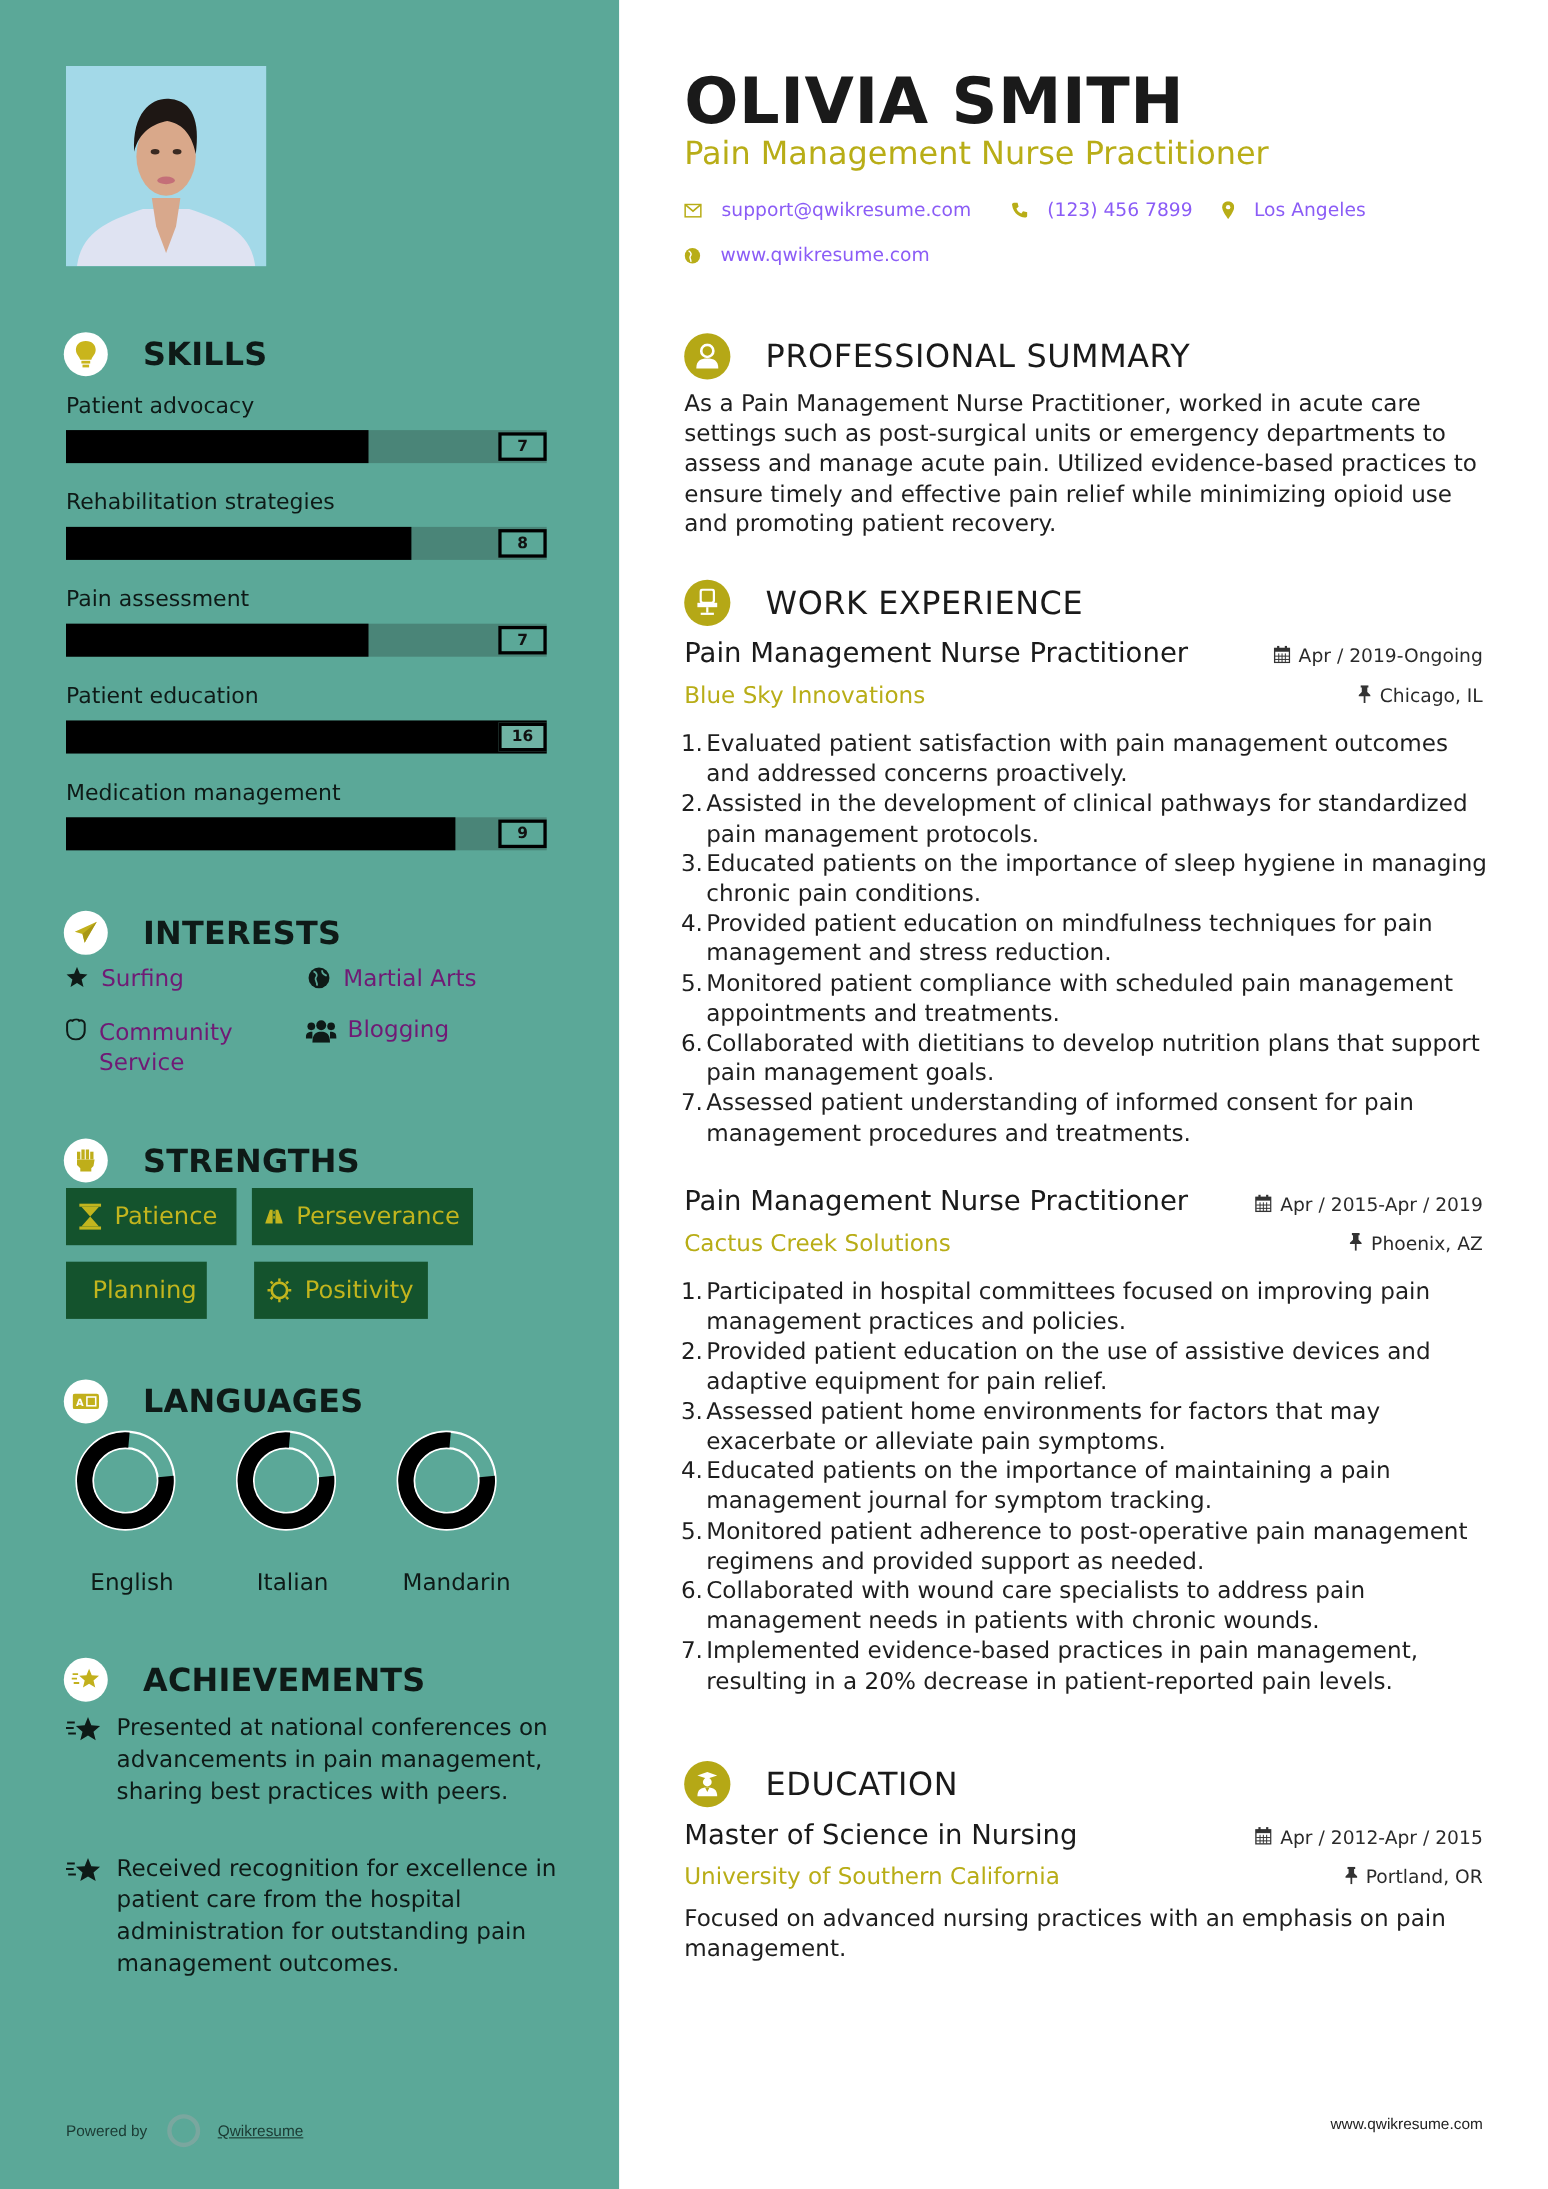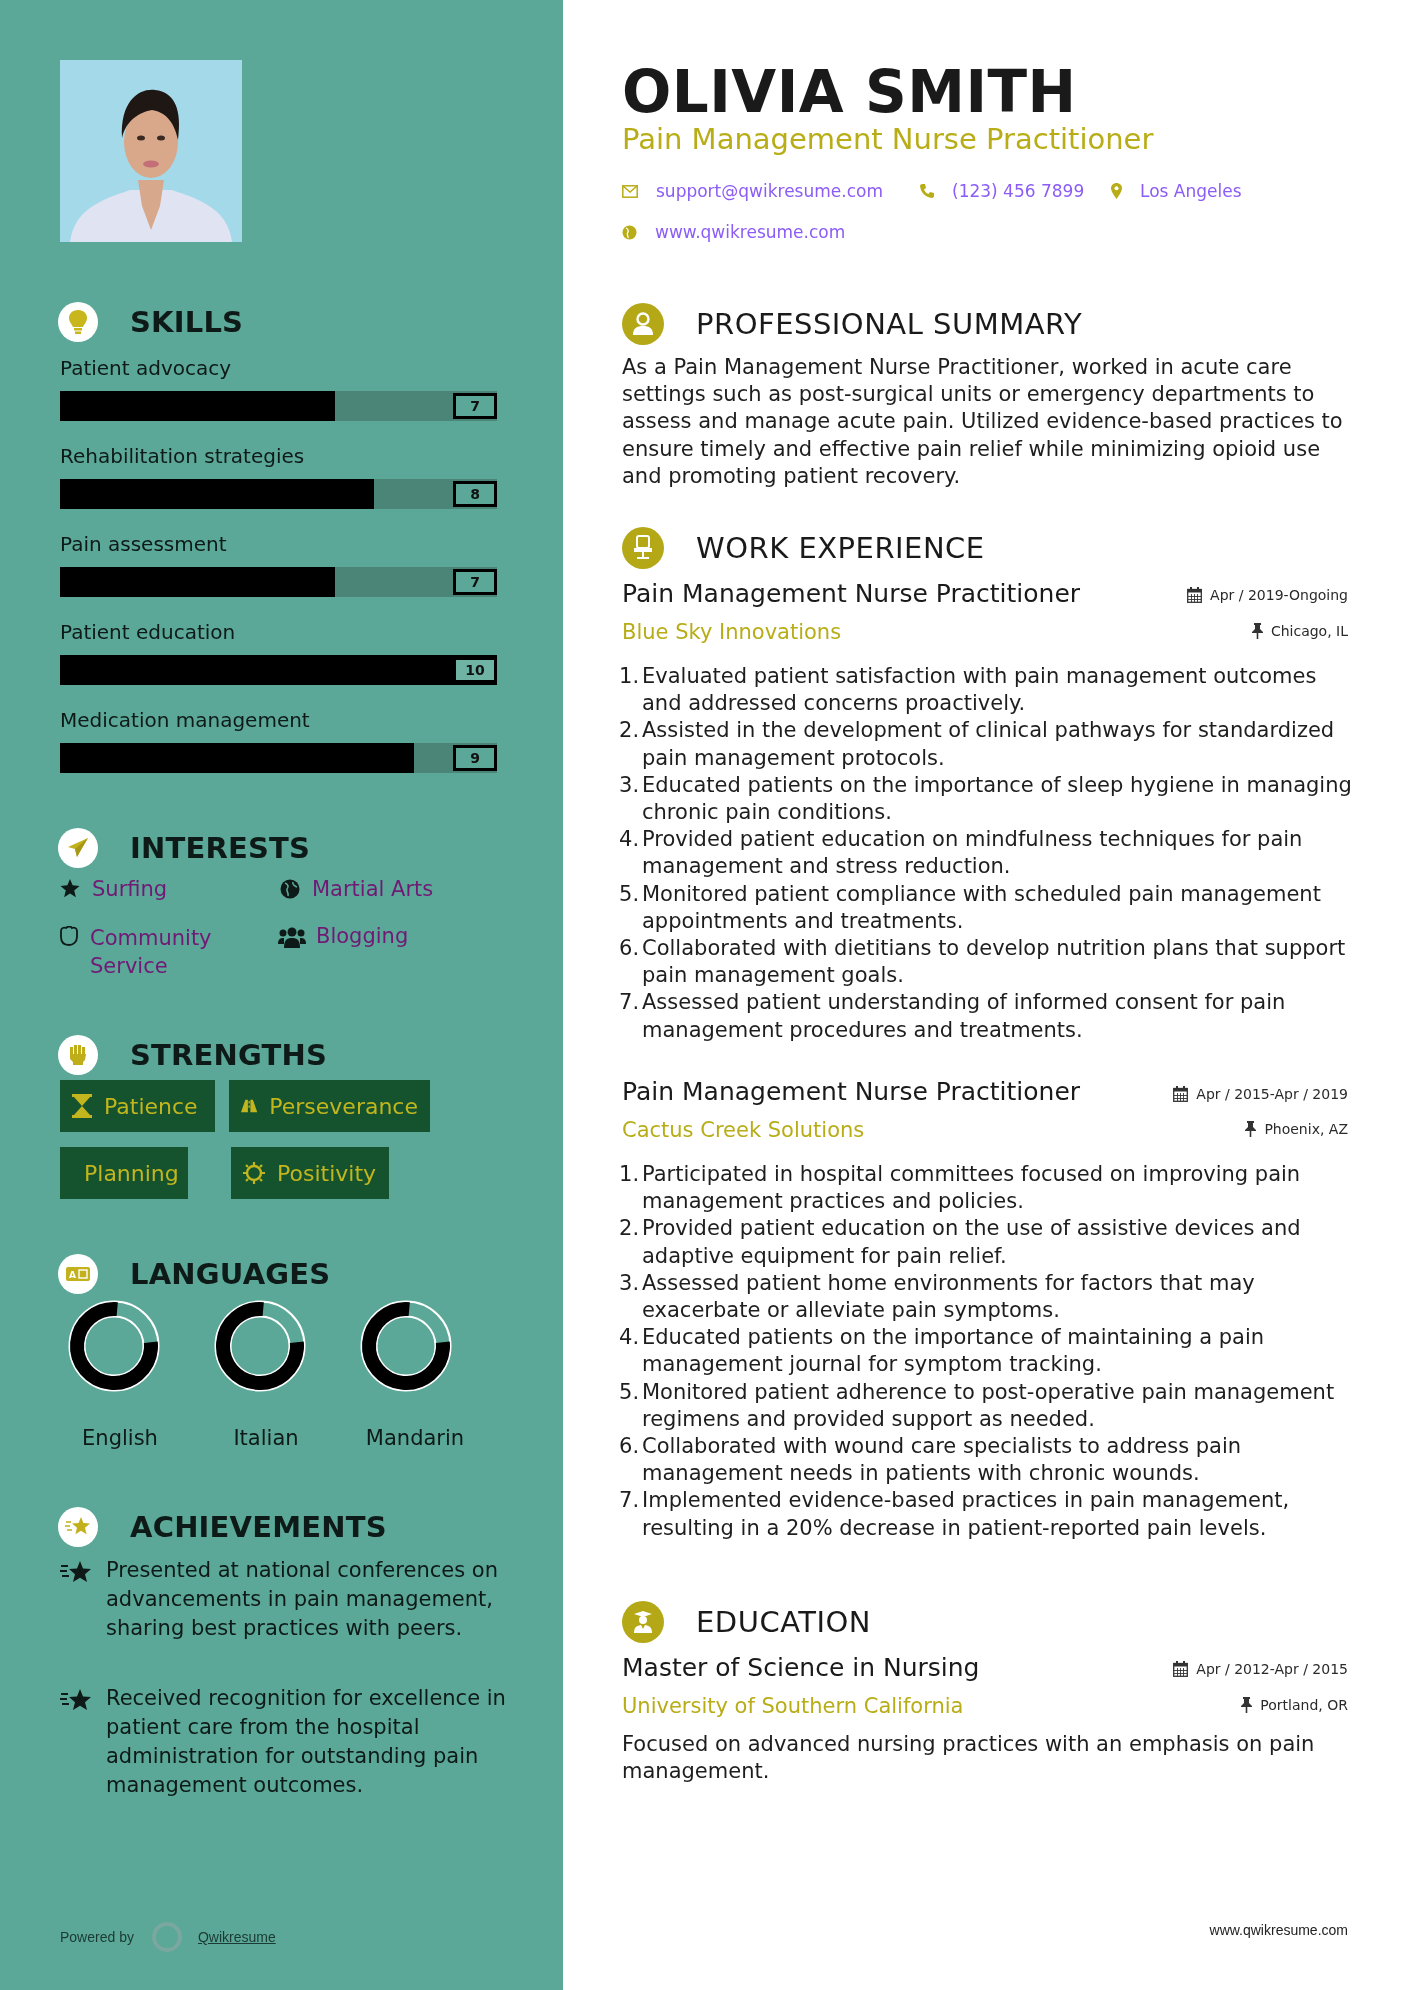--- a/index.html
+++ b/index.html
@@ -41,21 +41,21 @@
   .contact { font-size: 17px; color: #8b5cf6; display: flex; align-items: center; }
   .contact .ico { margin-right: 18px; display: inline-flex; }
 
   .m-head { left: 59px; }
   .m-head .sec-icon { background: #b5a816; width: 42px; height: 42px; }
   .m-head .sec-title { color: #1a1a1a; font-size: 29px; font-weight: normal; letter-spacing: 0.5px; }
 
   .para { left: 59px; width: 730px; font-size: 21px; line-height: 27.2px; color: #1e1e1e; }
   .role { left: 59px; font-size: 25px; color: #1a1a1a; }
   .company { left: 59px; font-size: 21px; color: #b8ad17; }
-  .meta { right: 59px; font-size: 14px; color: #2a2a2a; display: flex; align-items: center; }
+  .meta { right: 59px; font-size: 17px; color: #2a2a2a; display: flex; }
   .meta svg { margin-right: 8px; }
   ol.bullets { left: 59px; width: 740px; font-size: 21px; line-height: 27.2px; color: #1e1e1e; padding-left: 20px; list-style: none; counter-reset: n; }
   ol.bullets li { counter-increment: n; position: relative; padding-left: 0; }
   ol.bullets li::before { content: counter(n) "."; position: absolute; left: -23px; }
 </style>
 </head>
 <body>
 
 <div class="sidebar">
 
@@ -97,21 +97,21 @@
 
   <div class="abs skill-label" style="top:532px;">Pain assessment</div>
   <div class="abs bar" style="top:567px;">
     <div class="bar-fill" style="width:275px;"></div>
     <div class="bar-box">7</div>
   </div>
 
   <div class="abs skill-label" style="top:620px;">Patient education</div>
   <div class="abs bar" style="top:655px;">
     <div class="bar-fill" style="width:437px;"></div>
-    <div class="bar-box" style="background:#6fb3a4;">10</div>
+    <div class="bar-box" style="background:#6fb3a4;">16</div>
   </div>
 
   <div class="abs skill-label" style="top:708px;">Medication management</div>
   <div class="abs bar" style="top:743px;">
     <div class="bar-fill" style="width:354px;"></div>
     <div class="bar-box">9</div>
   </div>
 
   <div class="abs sec-head" style="left:58px; top:828px;">
     <span class="sec-icon">

